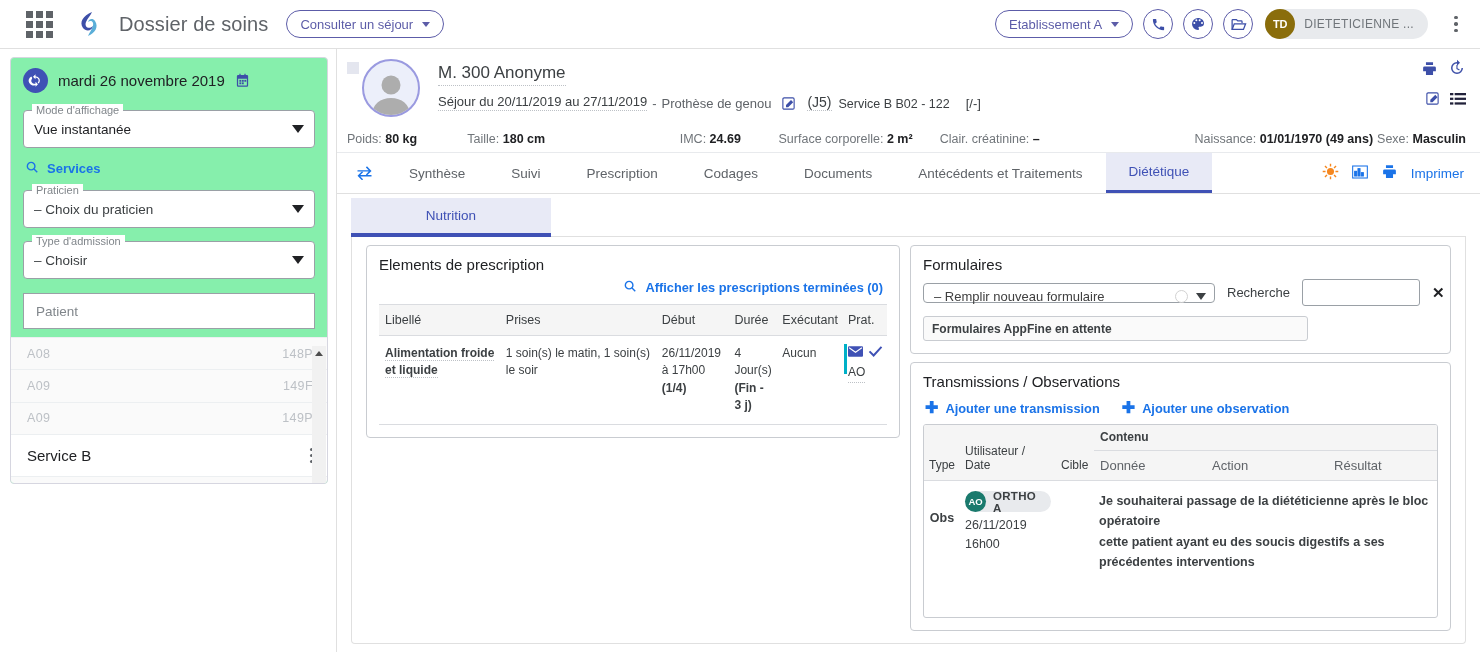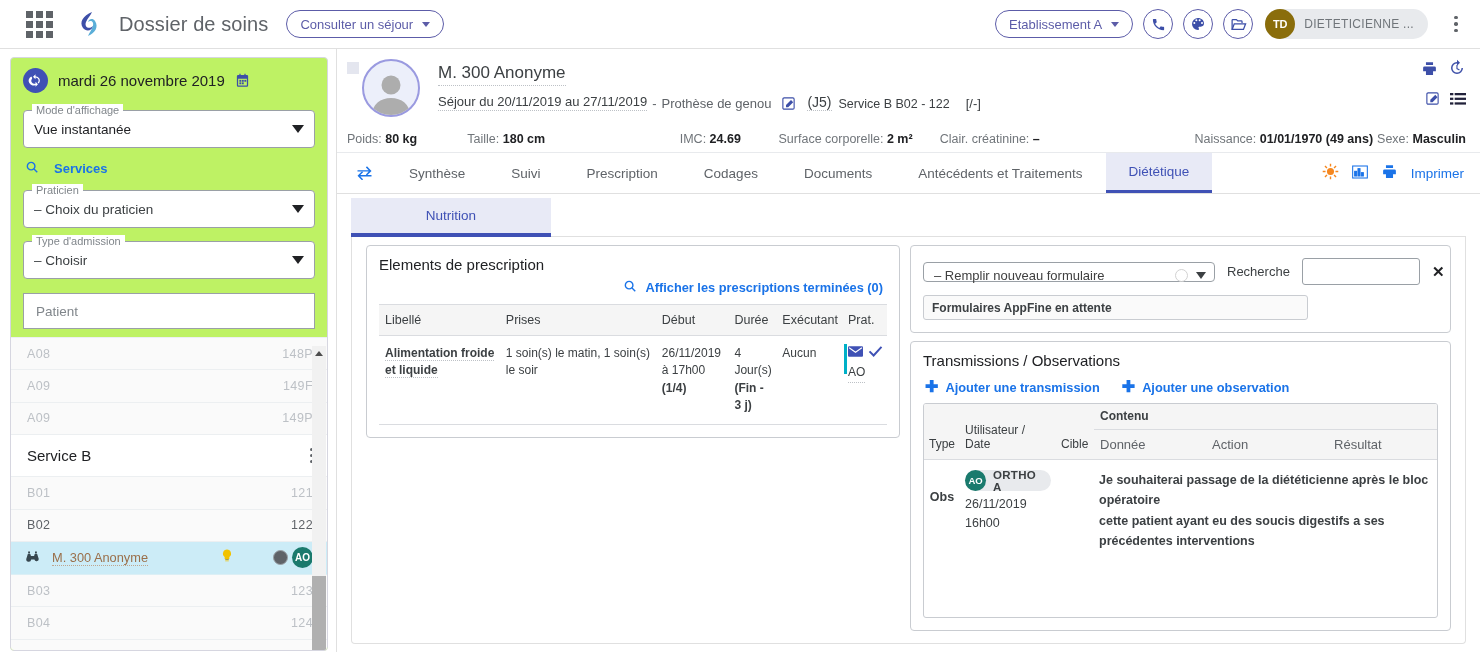--- a/index.html
+++ b/index.html
@@ -99,22 +99,22 @@
   
   #sidebar {
     width: 336px;
     flex: none;
     position: relative;
     padding: 8px 8px 0 10px;
   }
   #sidebar-card {
     border: 1px solid #d6d6e0;
     border-radius: 4px;
-    height: 594px;
-    background: #bef264;
+    height: 427px;
+    background: #86efac;
     position: relative;
     overflow: hidden;
   }
   #date-row {
     display: flex; align-items: center;
     padding: 10px 12px 4px 12px;
     gap: 10px;
   }
   #refresh-btn {
     width: 25px; height: 25px; border-radius: 50%;
@@ -147,21 +147,21 @@
   .field .val { font-size: 13.5px; color: #202124; }
   .field .val.dim { color: #3c4043; }
   .field .arrow {
     margin-left: auto;
     width: 0; height: 0;
     border-left: 6px solid transparent;
     border-right: 6px solid transparent;
     border-top: 8px solid #202124;
   }
   #services-link {
-    display: flex; align-items: center; gap: 15px;
+    display: flex; align-items: center; gap: 8px;
     margin: 12px 12px 0 14px;
     color: #1a73e8; font-size: 13px; font-weight: bold;
     cursor: pointer;
   }
   #patient-input {
     margin: 14px 12px 0 12px;
     border: 1px solid #9aa0a6;
     border-radius: 0;
     height: 36px;
     width: calc(100% - 24px);
@@ -886,20 +886,21 @@
                 </td>
               </tr>
             </tbody>
           </table>
         </div>
       </div>
 
       <div id="panel-right">
 
         <div class="card">
+          <div class="card-title">Formulaires</div>
           <div id="form-row">
             <div id="form-select">
               <span>– Remplir nouveau formulaire</span>
               <span class="spinner"></span>
               <span class="arrow"></span>
             </div>
             <span id="rech-label">Recherche</span>
             <input id="rech-input" value="" style="">
             <span id="rech-clear">✕</span>
           </div>

